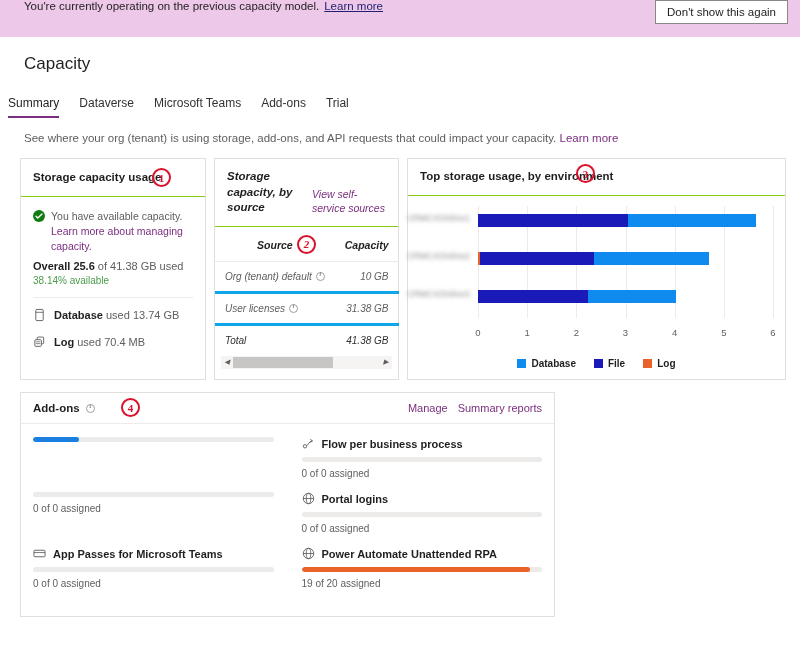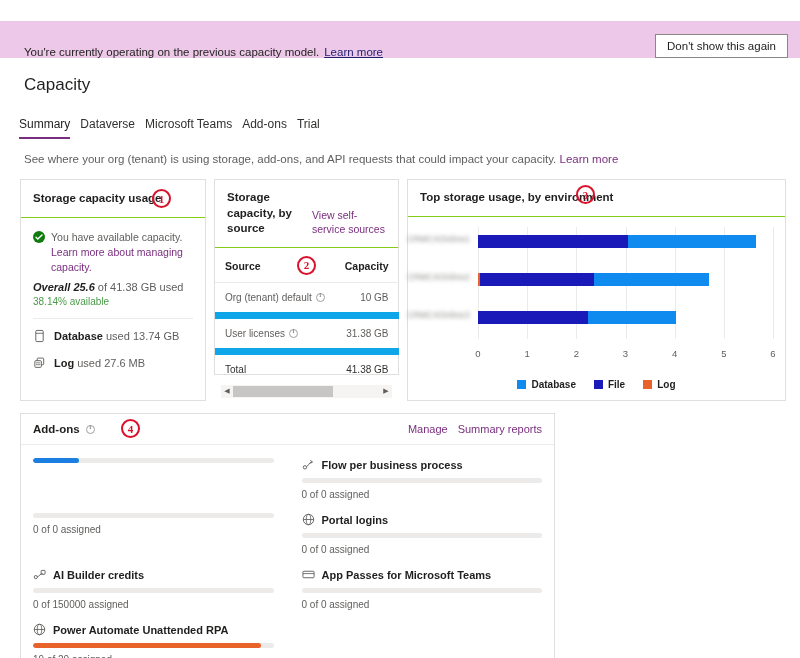--- a/index.html
+++ b/index.html
@@ -12,25 +12,24 @@
     color: #323130;
     overflow: hidden;
     position: relative;
   }
 
   
   .banner {
     height: 37px;
     background: #edc8e8;
     display: flex;
-    align-items: flex-end;
+    align-items: flex-start;
     padding: 0 12px 0 24px;
     font-size: 11.5px;
     color: #201f1e;
-    margin-top: 21px;
   }
   .banner-link {
     color: #1f1f6e;
     text-decoration: underline;
     margin-left: 5px;
     cursor: pointer;
     font-size: 11.5px;
   }
   .banner-spacer { flex: 1; }
   .banner-btn {
@@ -48,22 +47,22 @@
   
   .page-wrap { padding: 0 0 0 0; }
   .page-title {
     font-size: 17px;
     font-weight: 400;
     color: #201f1e;
     margin: 17px 0 0 24px;
   }
   .tabs {
     display: flex;
-    gap: 10px;
-    margin: 22px 0 0 19px;
+    gap: 20px;
+    margin: 22px 0 0 8px;
     font-size: 12px;
   }
   .tab {
     position: relative;
     padding-bottom: 8px;
     color: #323130;
     cursor: pointer;
     white-space: nowrap;
   }
   .tab.active { color: #201f1e; }
@@ -139,21 +138,21 @@
     flex: 0 0 12px;
     width: 12px; height: 12px;
     margin-top: 1px;
   }
   .cap-note-link { color: #7a2e7f; cursor: pointer; text-align: right; }
   .overall-line {
     font-size: 11px;
     color: #605e5c;
     margin-top: 5px;
   }
-  .overall-line b { color: #201f1e; font-style: italic; }
+  .overall-line b { color: #201f1e; }
   .avail-line {
     font-size: 10px;
     color: #4a9b4a;
     margin-top: 3px;
   }
   .divider-soft {
     border-top: 1px solid #edebe9;
     margin: 11px 0 0 0;
   }
   .usage-list { margin-top: 10px; }
@@ -162,46 +161,46 @@
     align-items: center;
     gap: 8px;
     font-size: 11px;
     color: #605e5c;
     margin-bottom: 13px;
   }
   .usage-item b { color: #201f1e; font-weight: 700; }
   .usage-ic { width: 13px; height: 14px; flex: 0 0 13px; }
 
   
-  .card2 { width: 185px; height: 196px; }
+  .card2 { width: 185px; height: 222px; font-style: italic; }
   .card2 .card-head { justify-content: space-between; }
   .self-serve-link {
     font-size: 10.5px;
     font-weight: 400;
     color: #7a2e7f;
     cursor: pointer;
     line-height: 1.35;
     width: 74px;
     text-align: left;
   }
   .tbl { width: 100%; border-collapse: collapse; }
   .tbl th {
-    text-align: left;
+    text-align: center;
     font-size: 10.5px;
     font-weight: 700;
     color: #201f1e;
     padding: 12px 10px 10px 10px;
     border-bottom: 1px solid #edebe9;
   }
   .tbl th.right, .tbl td.right { text-align: right; }
   .tbl td {
     font-size: 10px;
     color: #605e5c;
     padding: 9px 10px;
-    border-bottom: 7px solid #0ea5e9;
+    border-bottom: 3px solid #0ea5e9;
     white-space: nowrap;
   }
   .tbl tr.total td { color: #323130; border-bottom: none; }
   .info-ic {
     display: inline-block;
     width: 9px; height: 9px;
     border: 1px solid #a19f9d;
     border-radius: 50%;
     position: relative;
     margin-left: 4px;
@@ -423,21 +422,21 @@
             <span class="usage-ic">
               <svg viewBox="0 0 14 15" width="13" height="14">
                   <rect x="4.5" y="2.2" width="7" height="7.2" rx="1" fill="none" stroke="#605e5c" stroke-width="1"></rect>
                   <rect x="2" y="5" width="7" height="7.2" rx="1" fill="#fff" stroke="#605e5c" stroke-width="1"></rect>
                   <line x1="3.2" y1="7.3" x2="7.8" y2="7.3" stroke="#605e5c" stroke-width="0.8"></line>
                   <line x1="3.2" y1="9.3" x2="7.8" y2="9.3" stroke="#605e5c" stroke-width="0.8"></line>
                 </svg>
             </span>
             <span>
               <b>Log</b>
-              <span>used 27.6 MB</span>
+              <span>used 70.4 MB</span>
             </span>
           </div>
         </div>
       </div>
     </div>
 
     <div class="card card2">
       <div class="card-head">
         <span class="card-head-title" style="width:80px;">Storage capacity, by source</span>
         <span class="self-serve-link">View self-service sources</span>
@@ -579,34 +578,20 @@
             <span>Portal logins</span>
           </div>
           <div class="bar-track">
             <div class="bar-fill" style="width: 0%; background: rgb(26, 127, 224);"></div>
           </div>
           <div class="addon-cap">0 of 0 assigned</div>
         </div>
         <div class="addon">
           <div class="addon-title">
             <span class="addon-ic"><svg viewBox="0 0 14 14" width="13" height="13">
-                <circle cx="3" cy="9.8" r="1.7" fill="none" stroke="#605e5c" stroke-width="1"></circle>
-                <path d="M4.7 9.3c2.3-.3 3-3.2 5.6-3.4" fill="none" stroke="#605e5c" stroke-width="1"></path>
-                <rect x="8.8" y="2.6" width="4.2" height="4.2" rx="0.6" fill="none" stroke="#605e5c" stroke-width="1"></rect>
-              </svg></span>
-            <span>AI Builder credits</span>
-          </div>
-          <div class="bar-track">
-            <div class="bar-fill" style="width: 0%; background: rgb(26, 127, 224);"></div>
-          </div>
-          <div class="addon-cap">0 of 150000 assigned</div>
-        </div>
-        <div class="addon">
-          <div class="addon-title">
-            <span class="addon-ic"><svg viewBox="0 0 14 14" width="13" height="13">
                 <rect x="1" y="3.5" width="12" height="7" rx="1" fill="none" stroke="#605e5c" stroke-width="1"></rect>
                 <line x1="1" y1="6" x2="13" y2="6" stroke="#605e5c" stroke-width="0.9"></line>
               </svg></span>
             <span>App Passes for Microsoft Teams</span>
           </div>
           <div class="bar-track">
             <div class="bar-fill" style="width: 0%; background: rgb(26, 127, 224);"></div>
           </div>
           <div class="addon-cap">0 of 0 assigned</div>
         </div>

